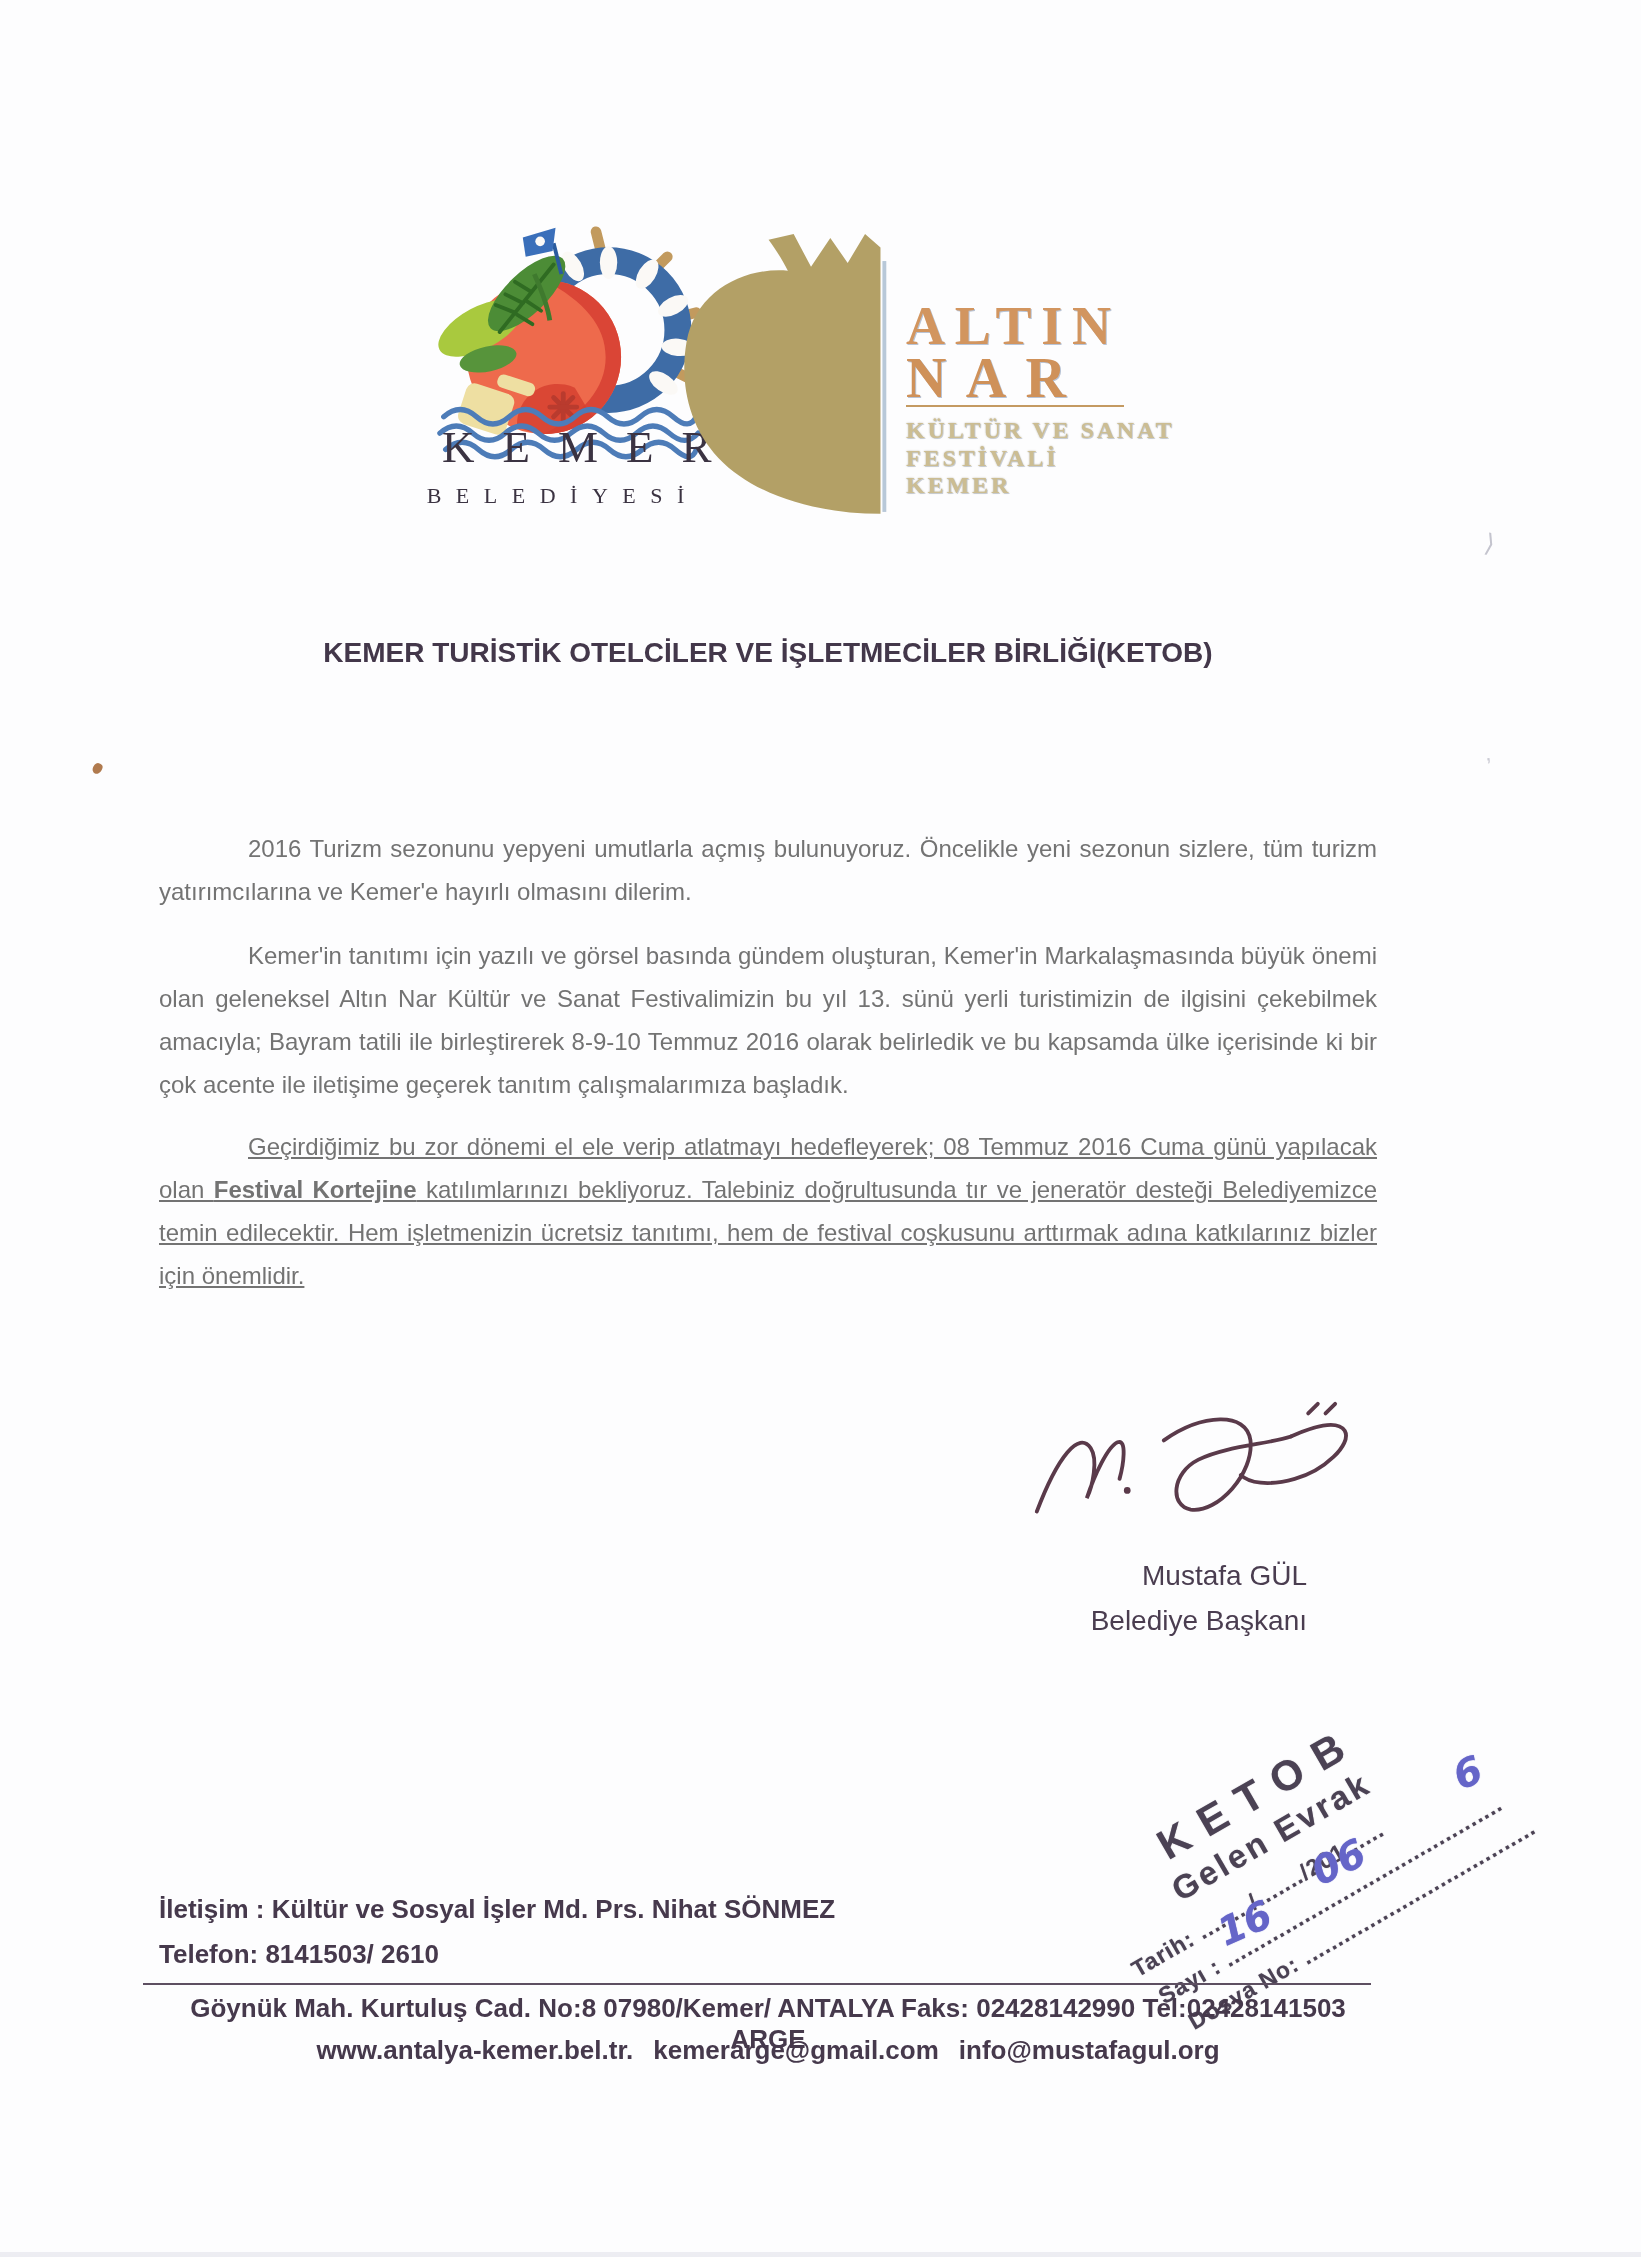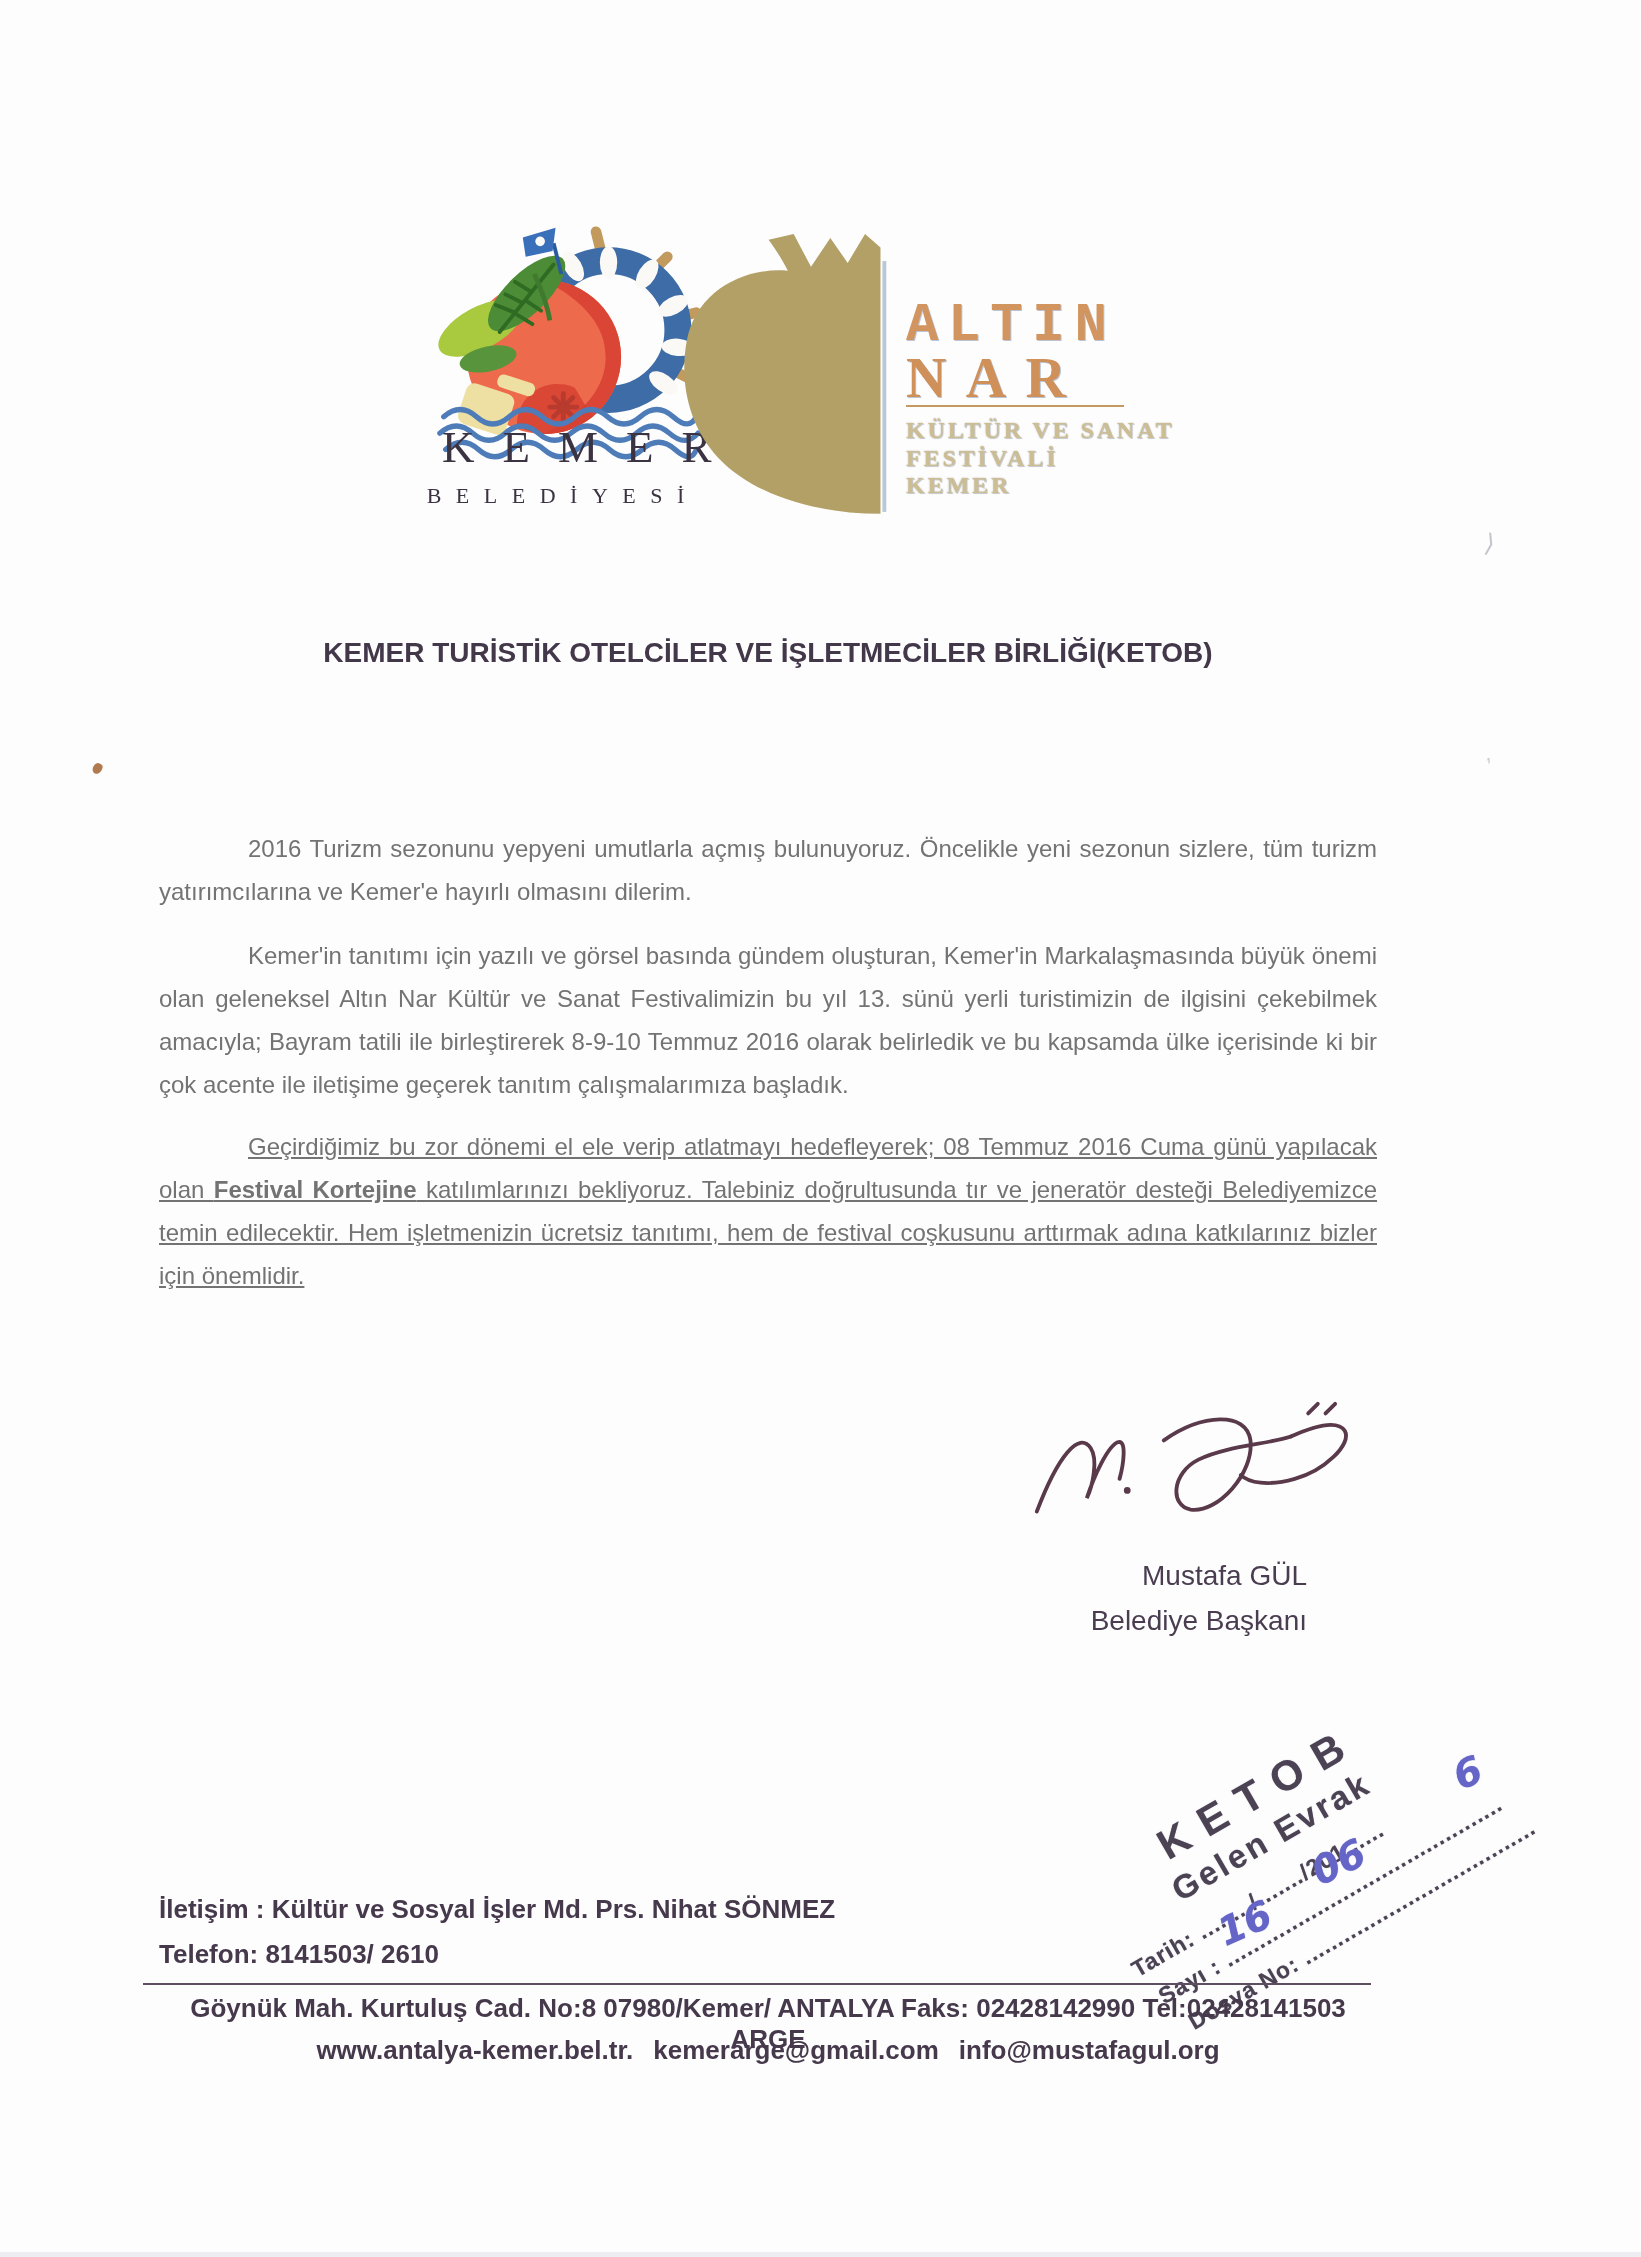--- a/index.html
+++ b/index.html
@@ -22,21 +22,21 @@
   }
   .kemer-sub{
     position:absolute;left:417px;top:483px;width:309px;
     font-family:"Liberation Serif", serif;
     font-size:22px;letter-spacing:14.5px;padding-left:9.7px;
     color:#3b3342;
   }
   .nar-svg{position:absolute;left:674px;top:228px;width:220px;height:288px;}
   .nar-text{position:absolute;left:906px;top:301px;width:319px;}
   .nar-line1{
-    font-family:Liberation Mono, monospace;font-weight:bold;
+    font-family:Liberation Serif, serif;font-weight:bold;
     font-size:54px;line-height:50px;letter-spacing:9.7px;
     color:#d2955f;text-shadow:1px 1px 0 #b9c4d6;
   }
   .nar-line2{
     font-family:"Liberation Serif", serif;font-weight:bold;
     font-size:56px;line-height:54px;letter-spacing:19.3px;
     color:#cf9159;text-shadow:1px 1px 0 #b9c4d6;
     border-bottom:2.9px solid #c49a62;display:inline-block;padding-right:39px;
   }
   .nar-subline{

